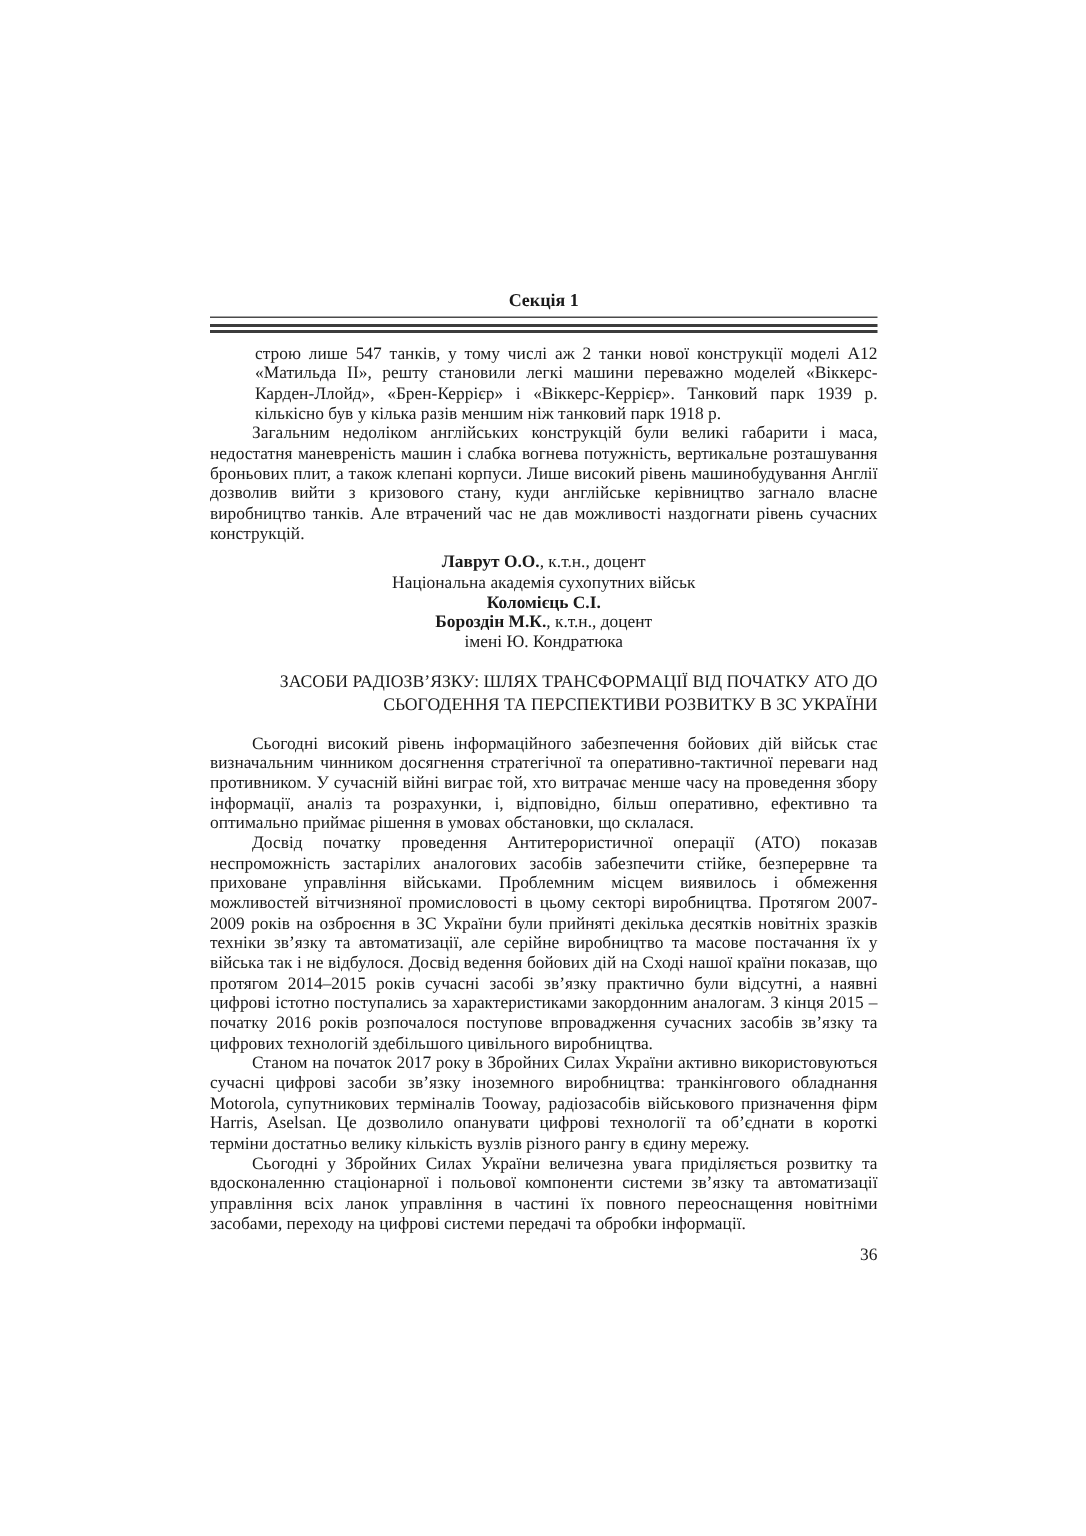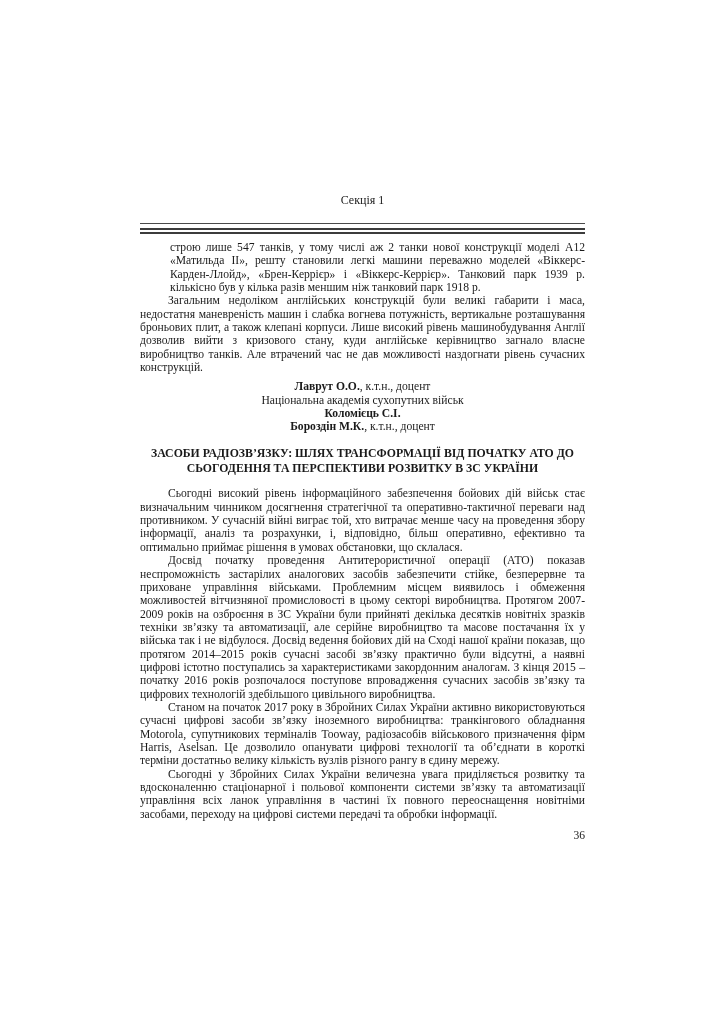--- a/index.html
+++ b/index.html
@@ -19,21 +19,22 @@
   .content {
     position: absolute;
     left: 140px;
     top: 193px;
     width: 445px;
   }
   .section-title {
     text-align: center;
     font-size: 12px;
     line-height: 14px;
-    margin-bottom: 16px;
+    margin-bottom: 4px;
+    font-weight: bold;
   }
   .thin-rule {
     border-top: 1px solid #4a4a4a;
     height: 0;
   }
   .double-rule {
     margin-top: 4px;
     height: 2px;
     border-top: 2px solid #3c3c3c;
     border-bottom: 2px solid #3c3c3c;
@@ -56,22 +57,22 @@
     font-size: 11.6px;
     line-height: 13.2px;
   }
   .authors .bold {
     font-weight: bold;
   }
   .paper-title {
     margin: 13px 0 12px 0;
     font-size: 11.8px;
     line-height: 14.6px;
-    font-weight: bold;
-    text-align: center;
+    font-weight: normal;
+    text-align: right;
   }
   .page-number {
     margin-top: 8px;
     text-align: right;
     font-size: 11.6px;
     line-height: 14px;
   }
 </style>
 </head>
 <body>
@@ -87,20 +88,21 @@
 
     <p class="body-par first-par">строю лише 547 танків, у тому числі аж 2 танки нової конструкції моделі А12 «Матильда II», решту становили легкі машини переважно моделей «Віккерс-Карден-Ллойд», «Брен-Керрієр» і «Віккерс-Керрієр». Танковий парк 1939 р. кількісно був у кілька разів меншим ніж танковий парк 1918 р.</p>
 
     <p class="body-par">Загальним недоліком англійських конструкцій були великі габарити і маса, недостатня маневреність машин і слабка вогнева потужність, вертикальне розташування броньових плит, а також клепані корпуси. Лише високий рівень машинобудування Англії дозволив вийти з кризового стану, куди англійське керівництво загнало власне виробництво танків. Але втрачений час не дав можливості наздогнати рівень сучасних конструкцій.</p>
 
     <div class="authors">
       <div><span class="bold">Лаврут О.О.</span><span>, к.т.н., доцент</span></div>
       <div><span class="bold"></span><span>Національна академія сухопутних військ</span></div>
       <div><span class="bold">Коломієць С.І.</span><span></span></div>
       <div><span class="bold">Бороздін М.К.</span><span>, к.т.н., доцент</span></div>
+      <div><span class="bold"></span><span>імені Ю. Кондратюка</span></div>
     </div>
 
     <h1 class="paper-title">ЗАСОБИ РАДІОЗВ’ЯЗКУ: ШЛЯХ ТРАНСФОРМАЦІЇ ВІД ПОЧАТКУ АТО ДО СЬОГОДЕННЯ ТА ПЕРСПЕКТИВИ РОЗВИТКУ В ЗС УКРАЇНИ</h1>
 
     <p class="body-par">Сьогодні високий рівень інформаційного забезпечення бойових дій військ стає визначальним чинником досягнення стратегічної та оперативно-тактичної переваги над противником. У сучасній війні виграє той, хто витрачає менше часу на проведення збору інформації, аналіз та розрахунки, і, відповідно, більш оперативно, ефективно та оптимально приймає рішення в умовах обстановки, що склалася.</p>
 
     <p class="body-par">Досвід початку проведення Антитерористичної операції (АТО) показав неспроможність застарілих аналогових засобів забезпечити стійке, безперервне та приховане управління військами. Проблемним місцем виявилось і обмеження можливостей вітчизняної промисловості в цьому секторі виробництва. Протягом 2007-2009 років на озброєння в ЗС України були прийняті декілька десятків новітніх зразків техніки зв’язку та автоматизації, але серійне виробництво та масове постачання їх у війська так і не відбулося. Досвід ведення бойових дій на Сході нашої країни показав, що протягом 2014–2015 років сучасні засобі зв’язку практично були відсутні, а наявні цифрові істотно поступались за характеристиками закордонним аналогам. З кінця 2015 – початку 2016 років розпочалося поступове впровадження сучасних засобів зв’язку та цифрових технологій здебільшого цивільного виробництва.</p>
 
     <p class="body-par">Станом на початок 2017 року в Збройних Силах України активно використовуються сучасні цифрові засоби зв’язку іноземного виробництва: транкінгового обладнання Motorola, супутникових терміналів Tooway, радіозасобів військового призначення фірм Harris, Aselsan. Це дозволило опанувати цифрові технології та об’єднати в короткі терміни достатньо велику кількість вузлів різного рангу в єдину мережу.</p>
 

